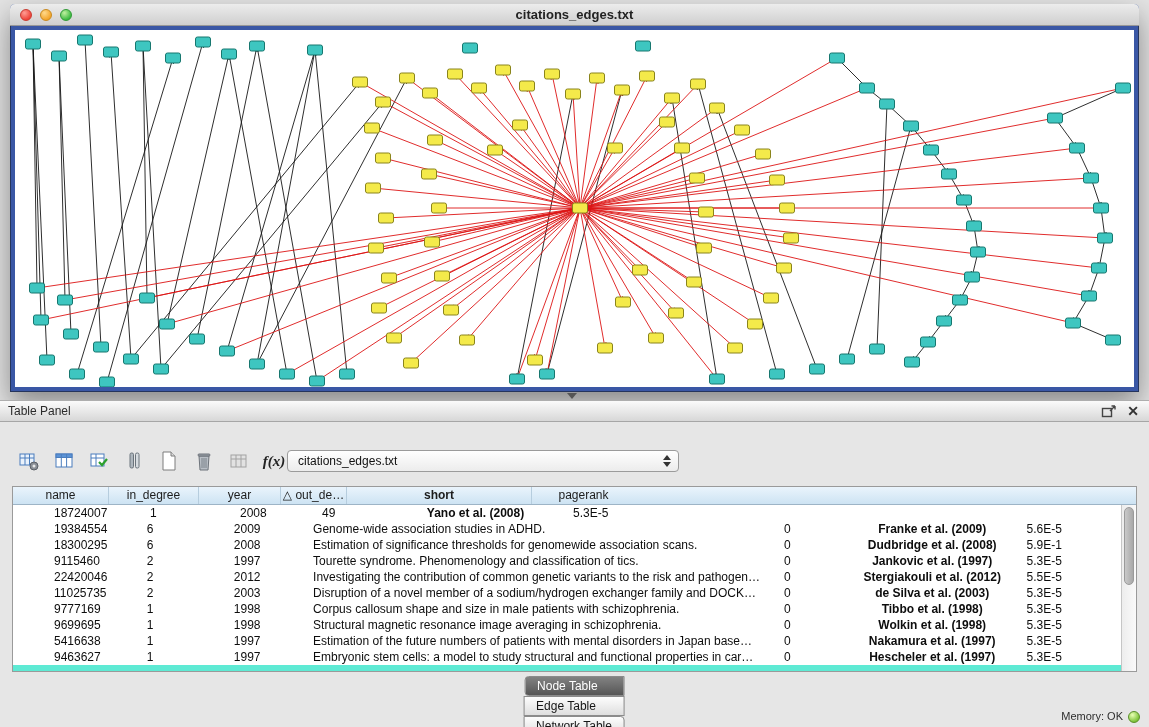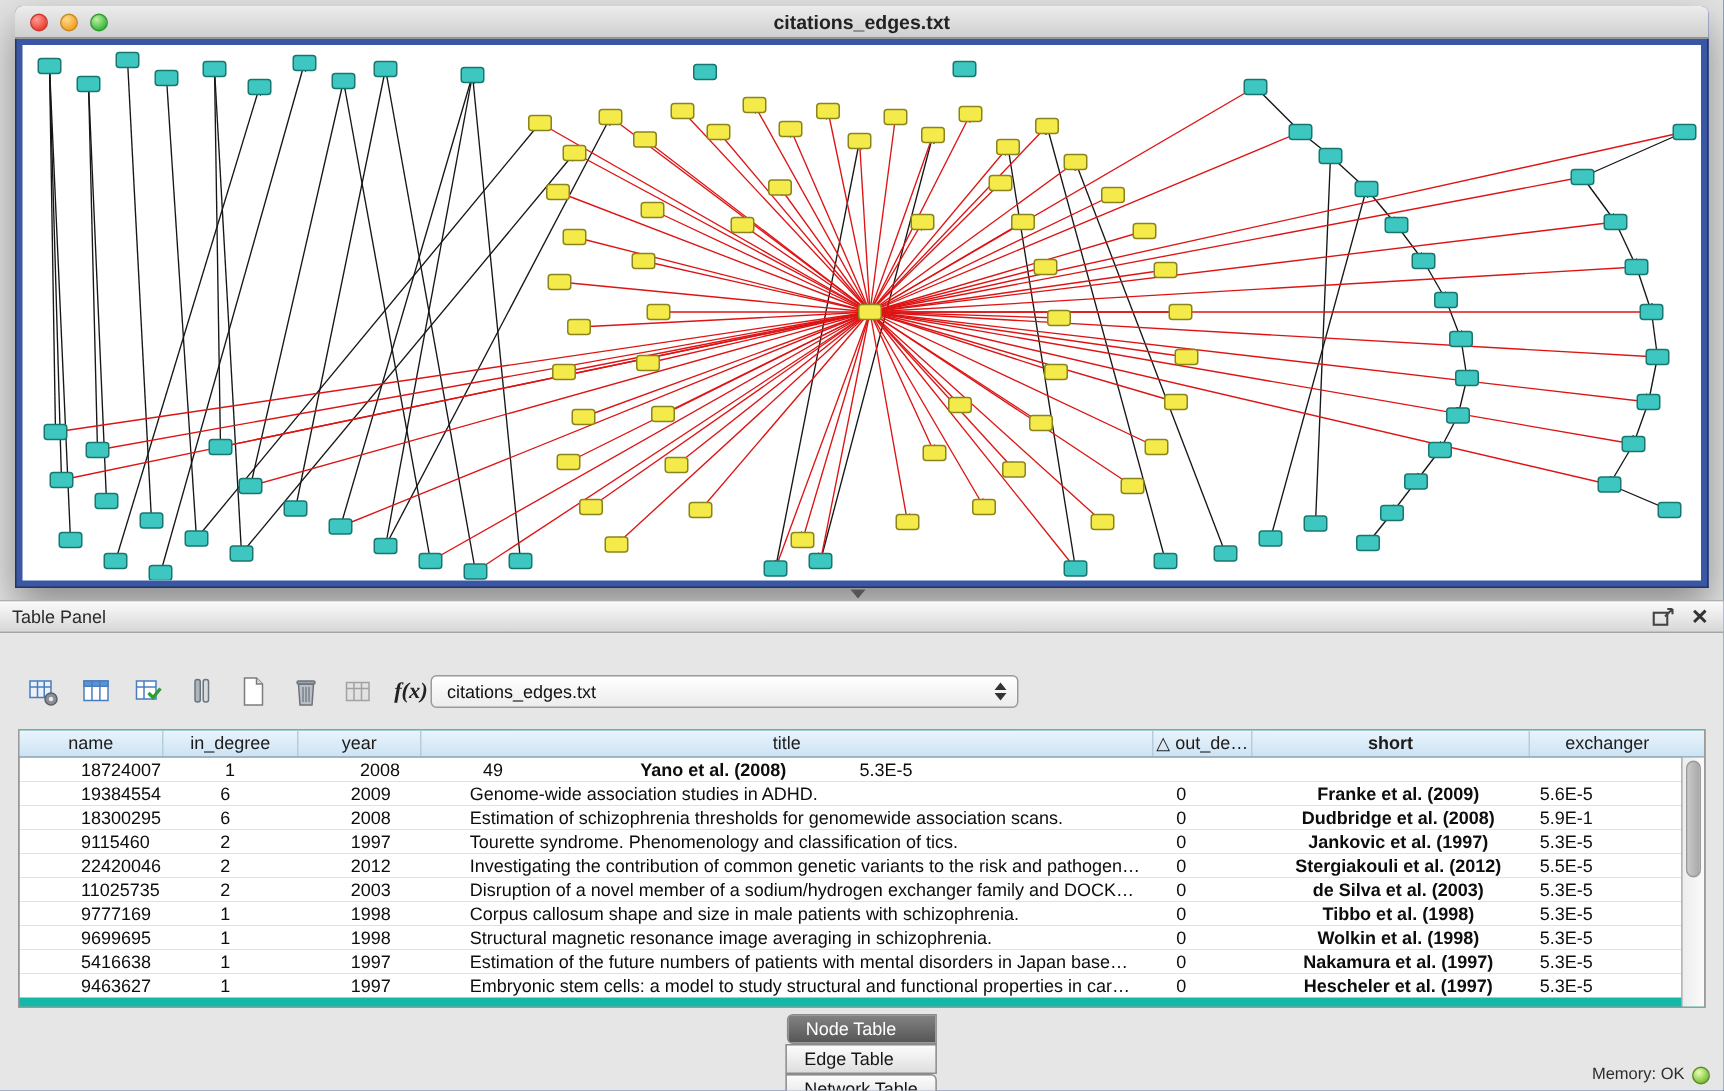--- a/index.html
+++ b/index.html
@@ -73,21 +73,21 @@
     border:1px solid #9b9b9b; border-radius:4px;
     font-size:12px; line-height:20px; color:#111; padding-left:10px;
   }
   .combo-arrows { position:absolute; right:7px; top:4px; }
   .combo-arrows .up { width:0; height:0; border-left:4px solid transparent; border-right:4px solid transparent; border-bottom:5px solid #333; margin-bottom:2px; }
   .combo-arrows .down { width:0; height:0; border-left:4px solid transparent; border-right:4px solid transparent; border-top:5px solid #333; }
 
   
   #tp-table {
     position:absolute; left:12px; top:85px; width:1125px; height:186px;
-    background:#14b8a6; border:1px solid #9a9a9a;
+    background:#5eead4; border:1px solid #9a9a9a;
   }
   #tbl-header { display:flex; height:18px; background:linear-gradient(#eaf4fc,#cde3f3); border-bottom:1px solid #9db4c6; }
   .th {
     font-size:12px; line-height:17px; color:#1c1c1c; text-align:center;
     border-right:1px solid #b6cdde; overflow:hidden; white-space:nowrap;
   }
   #tbl-body { position:absolute; top:18px; left:0; right:15px; bottom:0; overflow:hidden; }
   .tr { display:flex; height:16px; background:#fff;padding-left:36px; }
   .td {
     font-size:12px; line-height:16px; color:#0d0d0d; padding-left:5px;
@@ -474,24 +474,23 @@
       <div class="up"></div>
         <div class="down"></div>
     </div>
   </div>
 
   <div id="tp-table">
     <div id="tbl-header">
         <div class="th c0">name</div>
         <div class="th c1">in_degree</div>
         <div class="th c2">year</div>
-        <div class="th c3">title</div>
         <div class="th c4">△ out_de…</div>
         <div class="th c5">short</div>
-        <div class="th c6">exchanger</div>
+        <div class="th c6">pagerank</div>
       </div>
     <div id="tbl-body">
         <div class="tr">
           <div class="td c0">18724007</div>
           <div class="td c1">1</div>
           <div class="td c2">2008</div>
           <div class="td c4">49</div>
           <div class="td c5">Yano et al. (2008)</div>
           <div class="td c6">5.3E-5</div>
         </div>
@@ -501,21 +500,21 @@
           <div class="td c2">2009</div>
           <div class="td c3">Genome-wide association studies in ADHD.</div>
           <div class="td c4">0</div>
           <div class="td c5">Franke et al. (2009)</div>
           <div class="td c6">5.6E-5</div>
         </div>
         <div class="tr">
           <div class="td c0">18300295</div>
           <div class="td c1">6</div>
           <div class="td c2">2008</div>
-          <div class="td c3">Estimation of schizophrenia thresholds for genomewide association scans.</div>
+          <div class="td c3">Estimation of significance thresholds for genomewide association scans.</div>
           <div class="td c4">0</div>
           <div class="td c5">Dudbridge et al. (2008)</div>
           <div class="td c6">5.9E-1</div>
         </div>
         <div class="tr">
           <div class="td c0">9115460</div>
           <div class="td c1">2</div>
           <div class="td c2">1997</div>
           <div class="td c3">Tourette syndrome. Phenomenology and classification of tics.</div>
           <div class="td c4">0</div>

